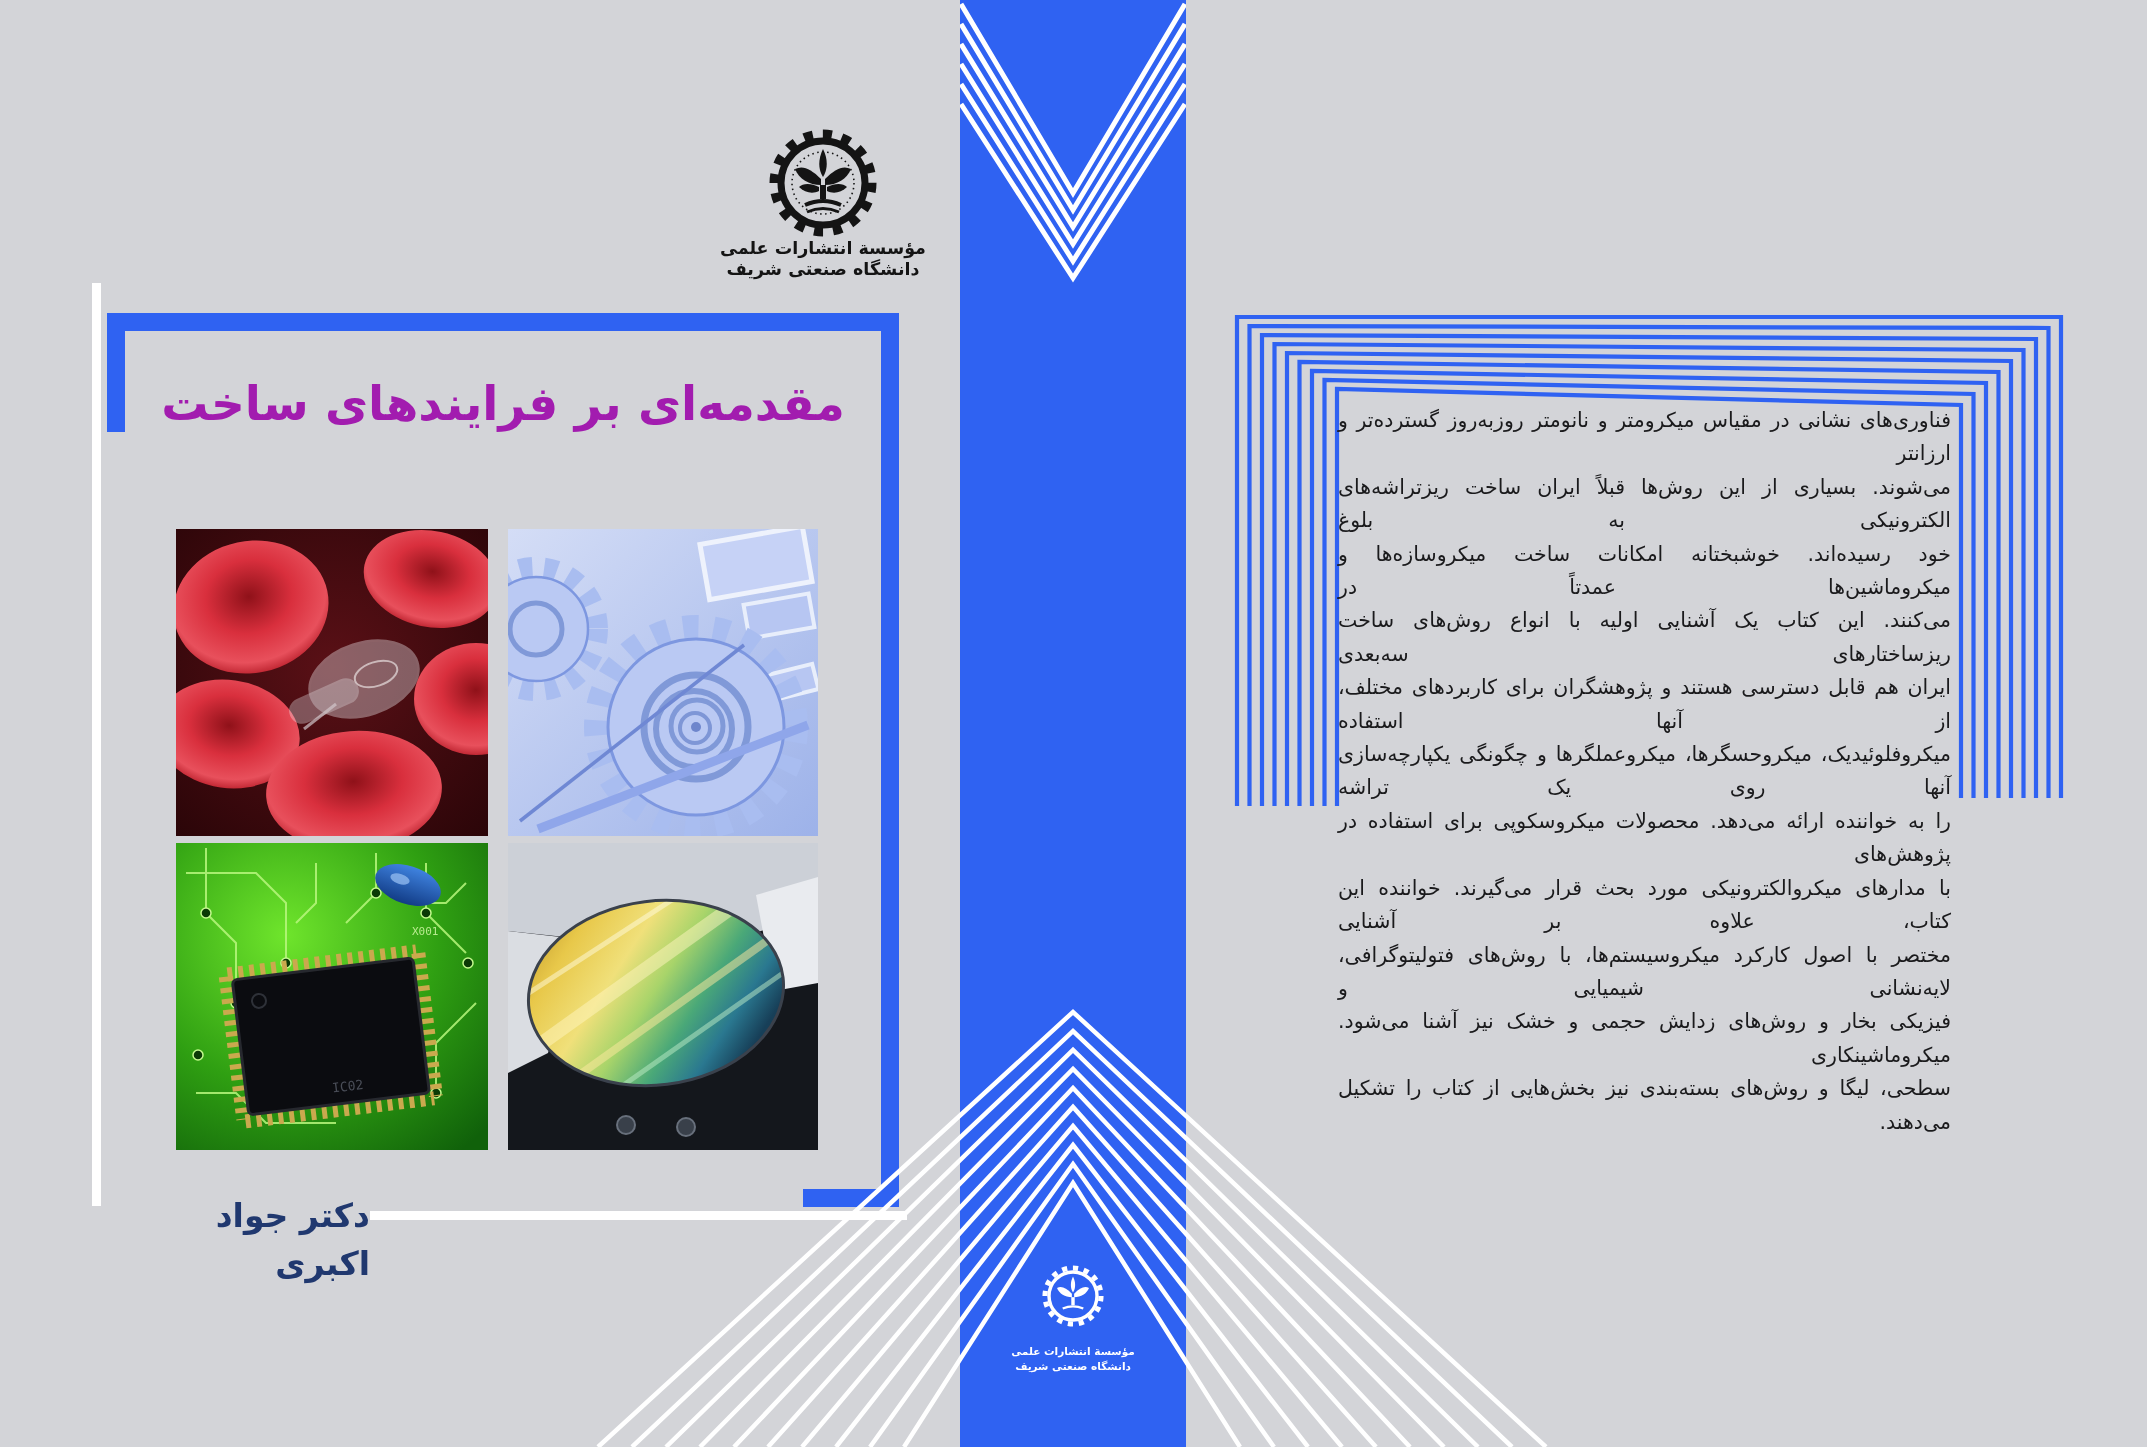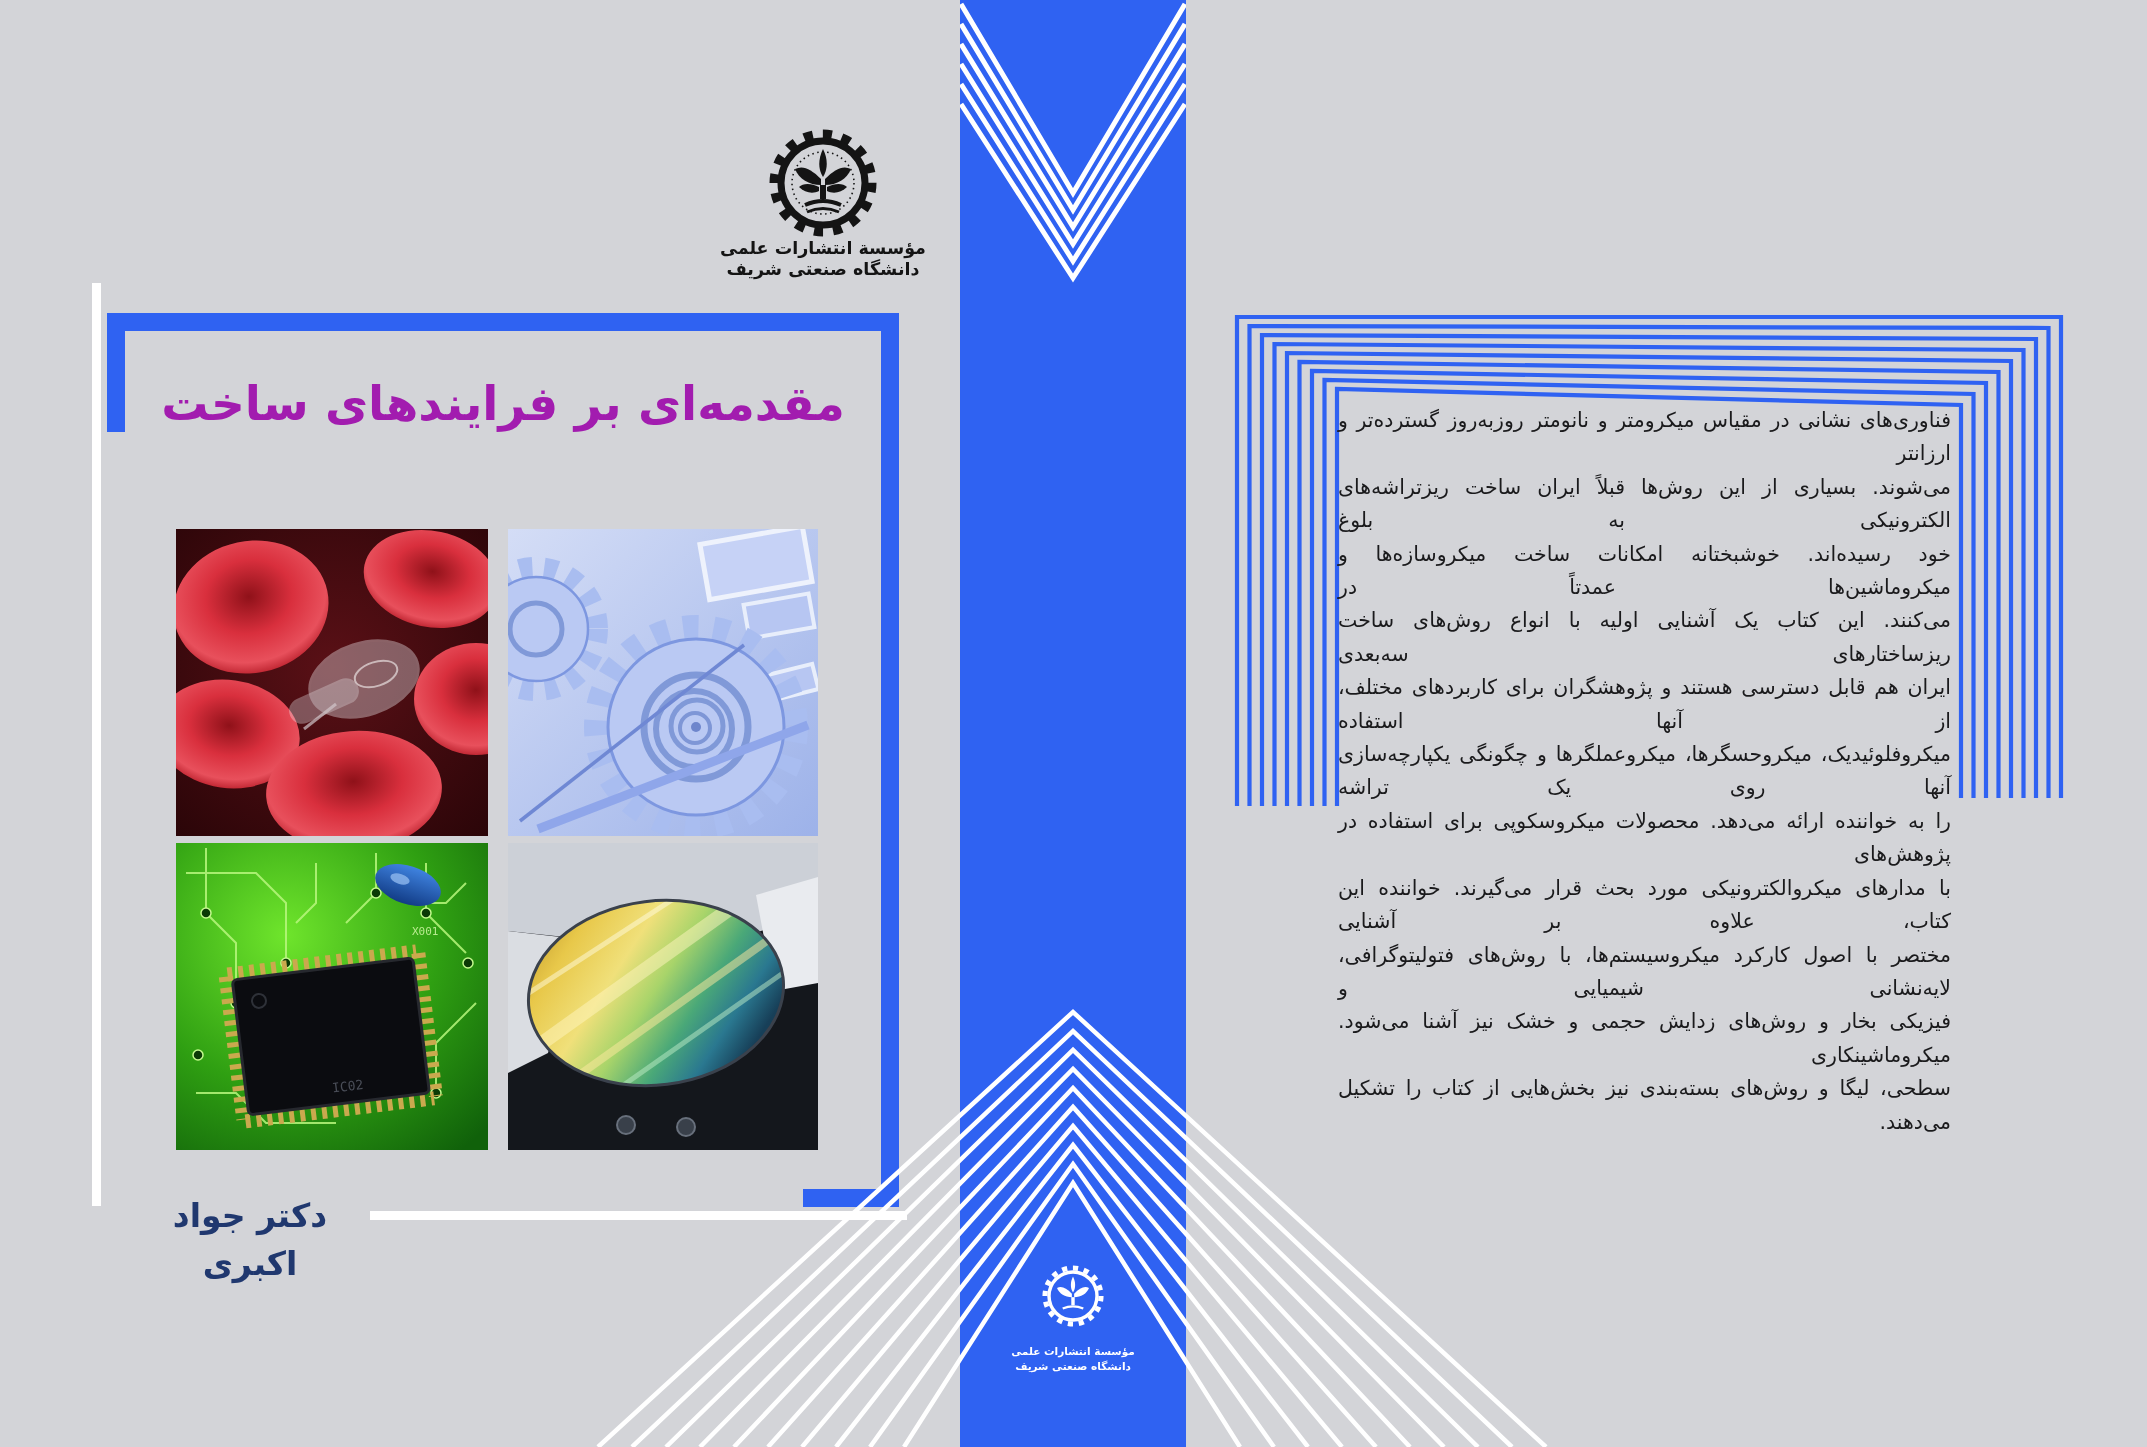--- a/index.html
+++ b/index.html
@@ -6,21 +6,21 @@
   body{width:2147px;height:1447px;position:relative;background:#d3d4d8;overflow:hidden;
        font-family:"DejaVu Sans",sans-serif;}
   .abs{position:absolute;}
   
   .white-line{background:#ffffff;}
   .blue-bar{background:#2f62f2;}
   #title{left:140px;top:367px;width:726px;text-align:center;color:#a21caf;
          font-size:47px;font-weight:bold;line-height:73px;direction:rtl;}
   #publisher-caption{left:698px;top:238px;width:250px;text-align:center;color:#141414;
          font-size:17.5px;font-weight:bold;line-height:20.5px;direction:rtl;}
-  #author{left:130px;top:1192px;width:240px;text-align:center;color:#20386f;
+  #author{left:130px;top:1192px;width:240px;text-align:right;color:#20386f;
          font-size:33px;font-weight:bold;line-height:48px;direction:rtl;}
   .photo{border:0;}
   
   #spine-band{left:960px;top:0;width:226px;height:1447px;background:#2f62f2;}
   #spine-caption{left:988px;top:1344px;width:170px;text-align:center;color:#ffffff;
          font-size:10.5px;font-weight:bold;line-height:15px;direction:rtl;}
   
   #back-text{left:1338px;top:404px;width:613px;direction:rtl;color:#1a1a1c;
          font-size:20.5px;line-height:33.4px;}
   #back-text .jline{text-align:justify;text-align-last:justify;text-justify:inter-word;}

